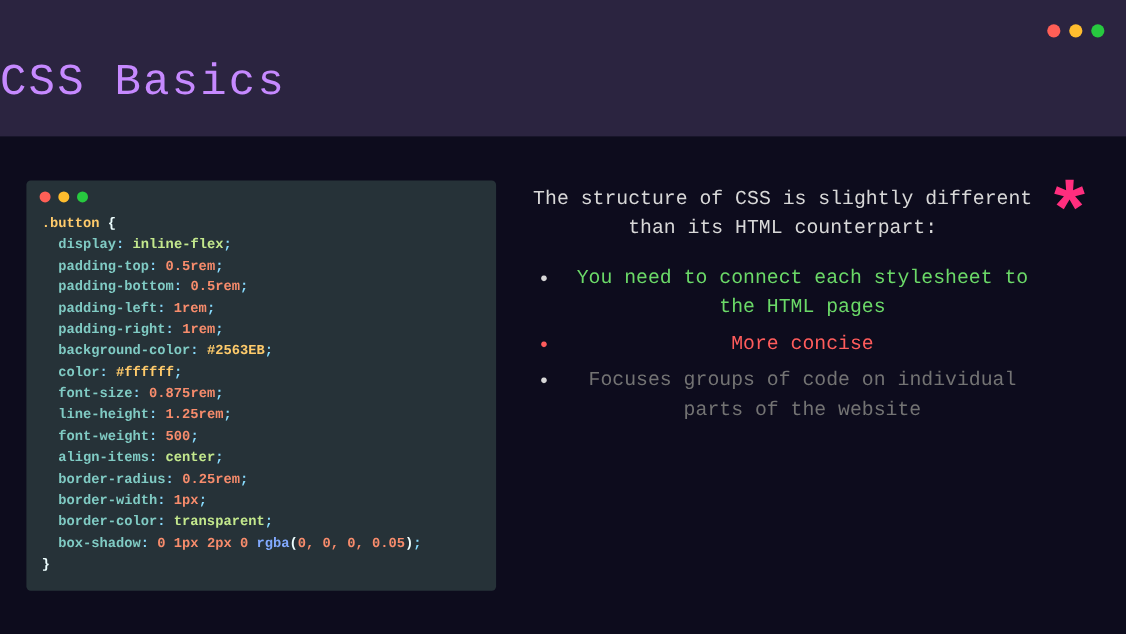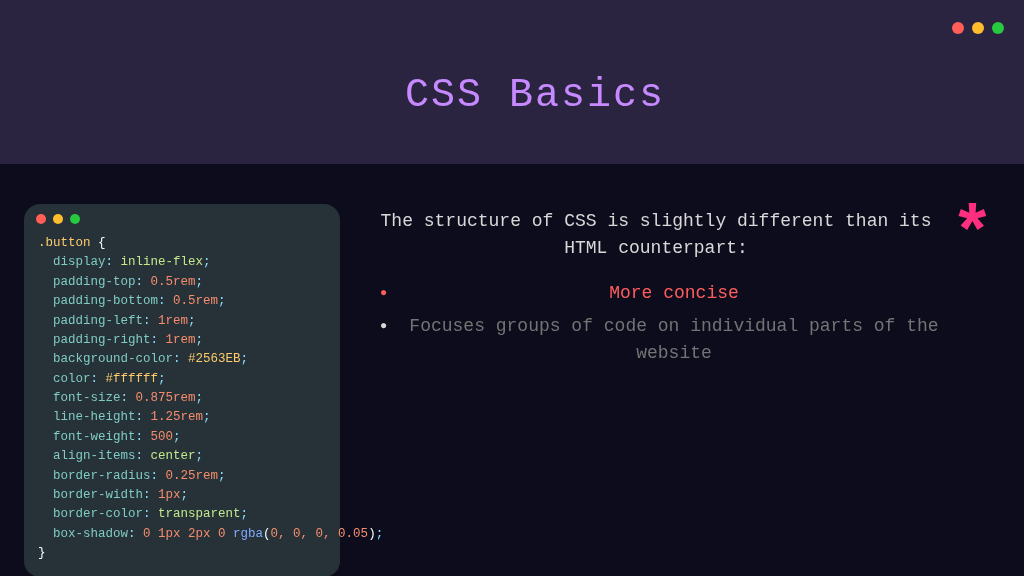--- a/index.html
+++ b/index.html
@@ -4,26 +4,24 @@
 <style>
   * { margin: 0; padding: 0; box-sizing: border-box; }
   html, body { width: 1024px; height: 576px; overflow: hidden; }
   body {
     background: #0d0c1d;
     font-family: "Courier New", Courier, monospace;
     color: #dcdcdc;
   }
   .header {
     background: #2b2440;
-    height: 164px;
+    height: 124px;
     position: relative;
     display: flex;
     align-items: center;
-    justify-content: center;
-    padding-left: 46px;
   }
   .title {
     color: #c689ff;
     font-size: 40px;
     font-weight: normal;
     letter-spacing: 2px;
     margin-top: 26px;
   }
   .window-dots {
     position: absolute;
@@ -39,24 +37,25 @@
 
   .content {
     display: flex;
     padding: 40px 24px 0 24px;
     gap: 28px;
     position: relative;
   }
 
   .code-panel {
     background: #263238;
-    border-radius: 16px;
-    width: 316px;
+    border-radius: 4px;
+    width: 427px;
     padding: 10px 14px 14px 14px;
     flex-shrink: 0;
+    font-weight: bold;
   }
   .code-dots {
     display: flex;
     gap: 7px;
     margin-bottom: 10px;
     margin-left: -2px;
   }
   .code-dots .dot { width: 10px; height: 10px; }
   .code {
     font-family: "Courier New", Courier, monospace;
@@ -148,20 +147,21 @@
   <span class="prop">border-radius</span><span class="punct">:</span> <span class="val">0.25rem</span><span class="punct">;</span>
   <span class="prop">border-width</span><span class="punct">:</span> <span class="val">1px</span><span class="punct">;</span>
   <span class="prop">border-color</span><span class="punct">:</span> <span class="valkw">transparent</span><span class="punct">;</span>
   <span class="prop">box-shadow</span><span class="punct">:</span> <span class="val">0 1px 2px 0 </span><span class="func">rgba</span><span class="white">(</span><span class="val">0, 0, 0, 0.05</span><span class="white">)</span><span class="punct">;</span>
 <span class="white">}</span></div>
   </div>
 
   <div class="text-panel">
     <p>The structure of CSS is slightly different than its HTML counterpart:</p>
     <ul id="bullets">
+        <li class="li-green">You need to connect each stylesheet to the HTML pages</li>
         <li class="li-red">More concise</li>
         <li class="li-yellow">Focuses groups of code on individual parts of the website</li>
       </ul>
   </div>
 
   <div class="asterisk">*</div>
 
 </div>
 
 </body></html>

